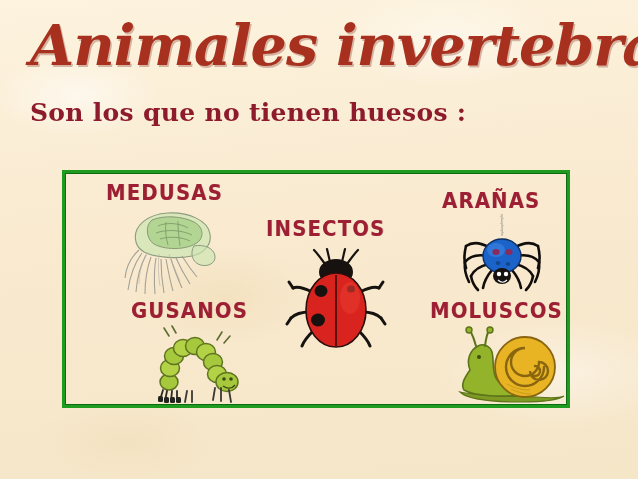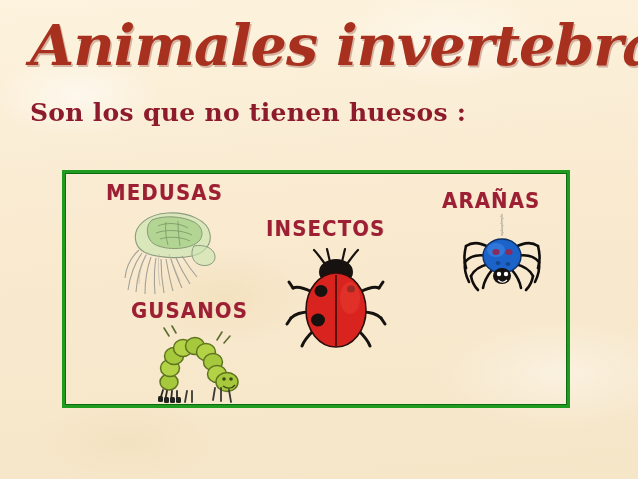--- a/index.html
+++ b/index.html
@@ -274,15 +274,50 @@
           <g fill="#24241f">
             <rect x="7" y="72" width="5" height="6" rx="1.5"></rect>
             <rect x="13" y="73" width="5" height="6" rx="1.5"></rect>
             <rect x="19" y="73" width="5" height="6" rx="1.5"></rect>
             <rect x="25" y="73" width="5" height="6" rx="1.5"></rect>
           </g>
         </svg>
       </div>
     </div>
 
+    <div class="cell" style="left:358px; top:124px; width:150px; height:110px;">
+      <div class="label" style="left:6px; top:0px;">MOLUSCOS</div>
+
+      <div class="art" style="left:28px; top:28px;">
+        <svg width="118" height="80" viewBox="0 0 118 80">
+
+          <path d="M8 66 C16 74 40 76 70 76 C92 76 106 74 112 70
+                   C108 72 96 72 84 71 C60 70 26 70 8 66 Z" fill="#7f9a22" stroke="#5d731a" stroke-width="1.2"></path>
+
+          <path d="M18 44 C14 34 18 24 26 20 C32 17 38 20 40 26
+                   C42 34 40 44 44 52 C50 62 62 68 76 68
+                   C50 72 22 70 12 64 C8 58 14 50 18 44 Z" fill="#93b32b" stroke="#5d731a" stroke-width="1.6"></path>
+
+          <g stroke="#5d731a" stroke-width="2" fill="none" stroke-linecap="round">
+            <path d="M24 20 C22 12 20 8 18 4"></path>
+            <path d="M33 20 C34 12 35 8 37 4"></path>
+          </g>
+          <circle cx="17" cy="4" r="3" fill="#93b32b" stroke="#5d731a" stroke-width="1.4"></circle>
+          <circle cx="38" cy="4" r="3" fill="#93b32b" stroke="#5d731a" stroke-width="1.4"></circle>
+
+          <circle cx="27" cy="31" r="2" fill="#3f4e12"></circle>
+
+          <circle cx="73" cy="41" r="30" fill="#e8b424" stroke="#8a6510" stroke-width="1.8"></circle>
+          <path d="M92 41 A19 19 0 1 1 73 22
+                   A14 14 0 1 0 87 36
+                   A9 9 0 1 1 78 45
+                   A5 5 0 1 0 83 40" fill="none" stroke="#8a6510" stroke-width="2.4" stroke-linecap="round"></path>
+
+          <g stroke="#b98c14" stroke-width="0.9" fill="none" opacity="0.7">
+            <path d="M55 58 C62 62 70 64 78 64"></path>
+            <path d="M59 63 C65 66 72 68 79 68"></path>
+          </g>
+        </svg>
+      </div>
+    </div>
 
   </div>
 </div>
 
 </body></html>

